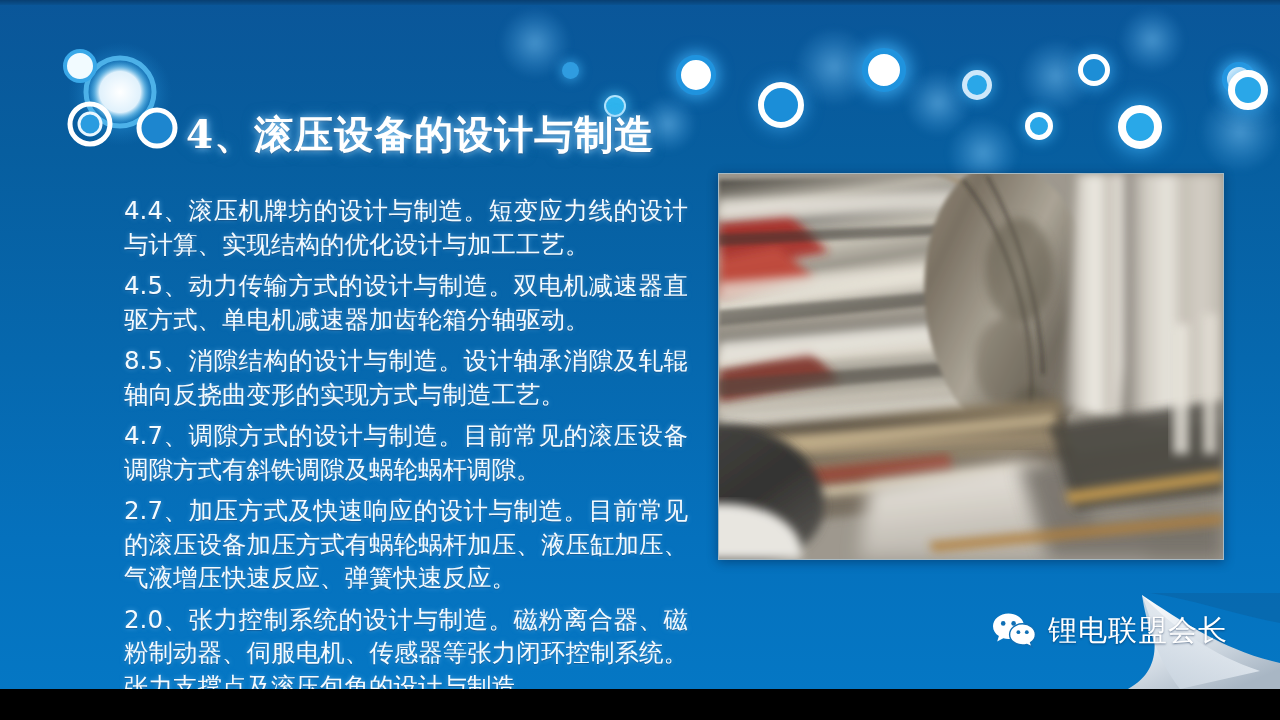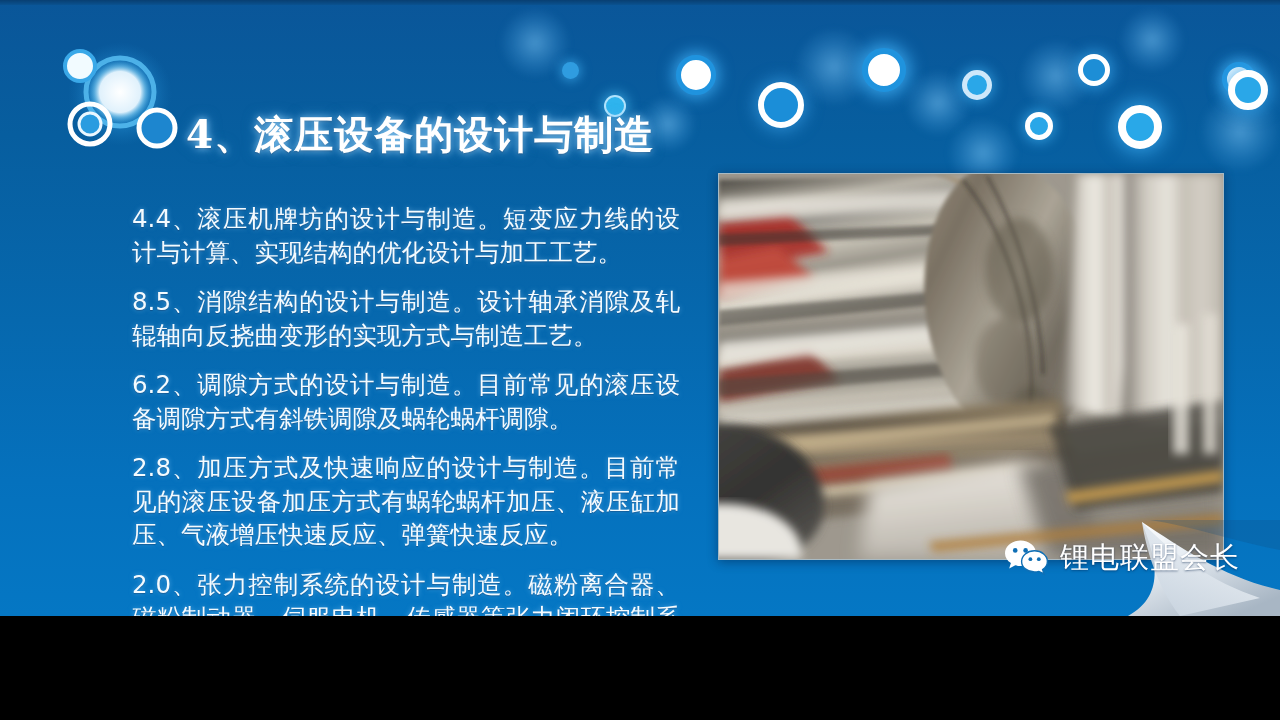--- a/index.html
+++ b/index.html
@@ -7,21 +7,21 @@
     padding: 0;
     background: #000;
   }
   body {
     font-family: "Liberation Sans", sans-serif;
   }
 
   #slide {
     position: relative;
     width: 1280px;
-    height: 616px;
+    height: 689px;
     overflow: hidden;
     background: linear-gradient(to bottom, #0a5699 0%, #075e9f 22%, #0668ae 52%, #0571bd 78%, #0577c4 100%);
   }
 
   
   .top-band {
     position: absolute;
     left: 0; top: 0;
     width: 1280px; height: 5px;
     background: linear-gradient(to bottom, #083f72 0%, #0a5290 100%);
@@ -79,21 +79,21 @@
     z-index: 4;
     color: #f4fbff;
     font-family: "DejaVu Sans", "Liberation Sans", sans-serif;
     font-size: 24.5px;
     line-height: 33.5px;
     text-align: justify;
     text-justify: inter-character;
     text-shadow: 0 0 5px rgba(140,205,255,0.55), 0 1px 1px rgba(0,35,80,0.45);
   }
   .body-text p {
-    margin: 16px;
+    margin: 8px;
     text-align: justify;
     text-align-last: left;
   }
 
   
   .photo-frame {
     position: absolute;
     left: 718px; top: 173px;
     width: 504px; height: 385px;
     z-index: 4;
@@ -111,21 +111,21 @@
     width: 300px; height: 96px;
     z-index: 5;
   }
   .wm-curl {
     position: absolute;
     right: 0; bottom: 0;
     width: 160px; height: 96px;
   }
   .wm-row {
     position: absolute;
-    left: 24px; top: 18px;
+    left: 12px; top: 18px;
     display: flex;
     align-items: center;
     gap: 12px;
   }
   .wm-label {
     color: #ffffff;
     font-family: "DejaVu Sans", "Liberation Sans", sans-serif;
     font-size: 29px;
     letter-spacing: 1px;
     white-space: nowrap;
@@ -192,23 +192,24 @@
       <circle cx="38" cy="86" r="11" fill="#2a9ce0" stroke="#eaf7ff" stroke-width="3"></circle>
 
       <circle cx="105" cy="90" r="18" fill="#1d86cf" stroke="#ffffff" stroke-width="5"></circle>
     </svg>
   </div>
 
   <div class="title">4、滚压设备的设计与制造</div>
 
   <div class="body-text">
     <p>4.4、滚压机牌坊的设计与制造。短变应力线的设计与计算、实现结构的优化设计与加工工艺。</p>
+    <p>4.5、动力传输方式的设计与制造。双电机减速器直驱方式、单电机减速器加齿轮箱分轴驱动。</p>
     <p>8.5、消隙结构的设计与制造。设计轴承消隙及轧辊轴向反挠曲变形的实现方式与制造工艺。</p>
-    <p>6.2、调隙方式的设计与制造。目前常见的滚压设备调隙方式有斜铁调隙及蜗轮蜗杆调隙。</p>
-    <p>2.8、加压方式及快速响应的设计与制造。目前常见的滚压设备加压方式有蜗轮蜗杆加压、液压缸加压、气液增压快速反应、弹簧快速反应。</p>
+    <p>4.7、调隙方式的设计与制造。目前常见的滚压设备调隙方式有斜铁调隙及蜗轮蜗杆调隙。</p>
+    <p>2.7、加压方式及快速响应的设计与制造。目前常见的滚压设备加压方式有蜗轮蜗杆加压、液压缸加压、气液增压快速反应、弹簧快速反应。</p>
     <p>2.0、张力控制系统的设计与制造。磁粉离合器、磁粉制动器、伺服电机、传感器等张力闭环控制系统。张力支撑点及滚压包角的设计与制造。</p>
   </div>
 
   <div class="photo-frame">
     <svg width="504" height="385" viewBox="0 0 504 385">
       <defs>
         <linearGradient id="steelA" x1="0" y1="0" x2="0.25" y2="1">
           <stop offset="0%" stop-color="#3c3a36"></stop>
           <stop offset="8%" stop-color="#6e6a62"></stop>
           <stop offset="18%" stop-color="#b9b4a9"></stop>

